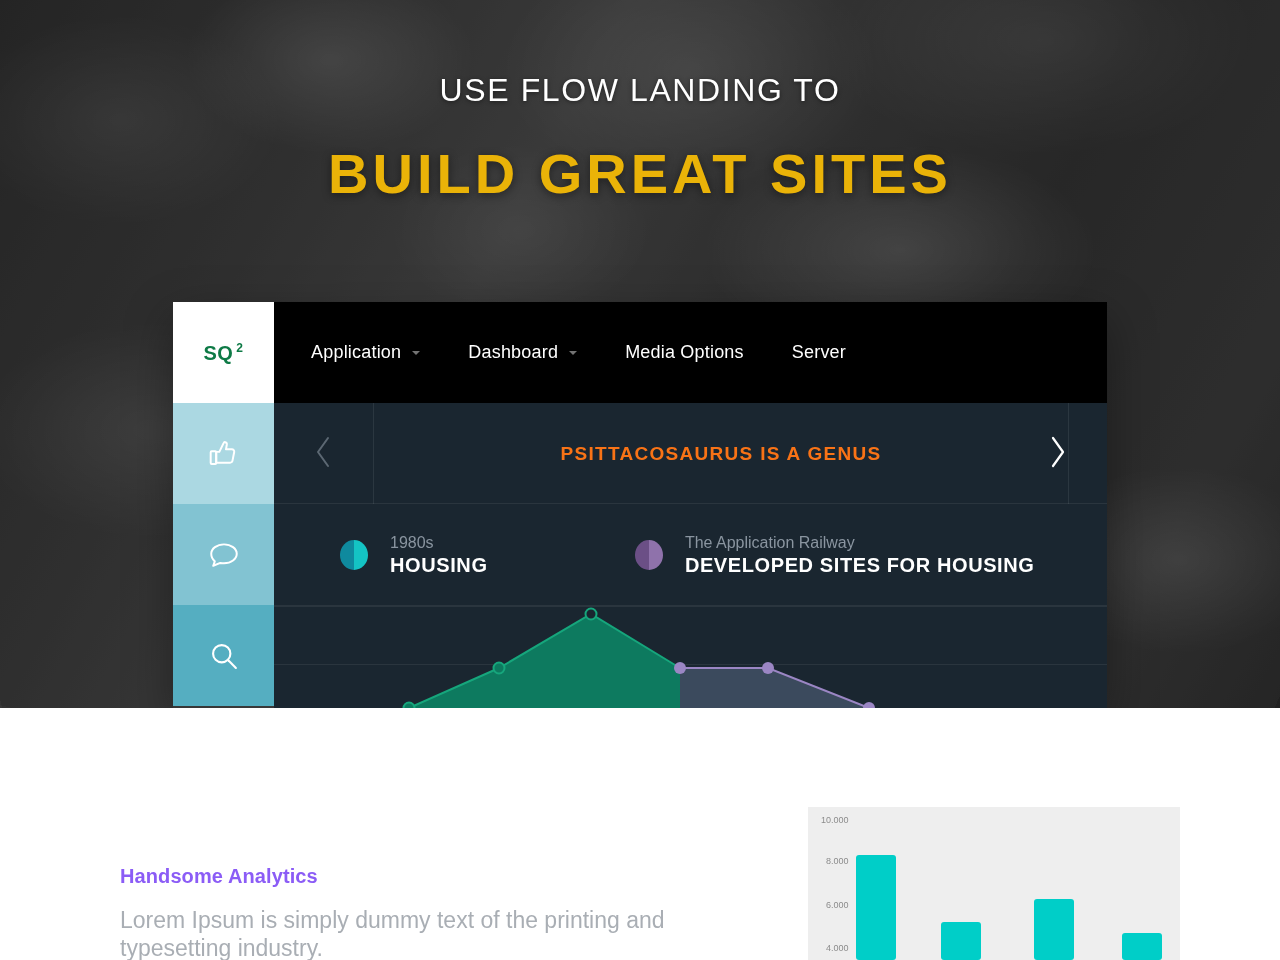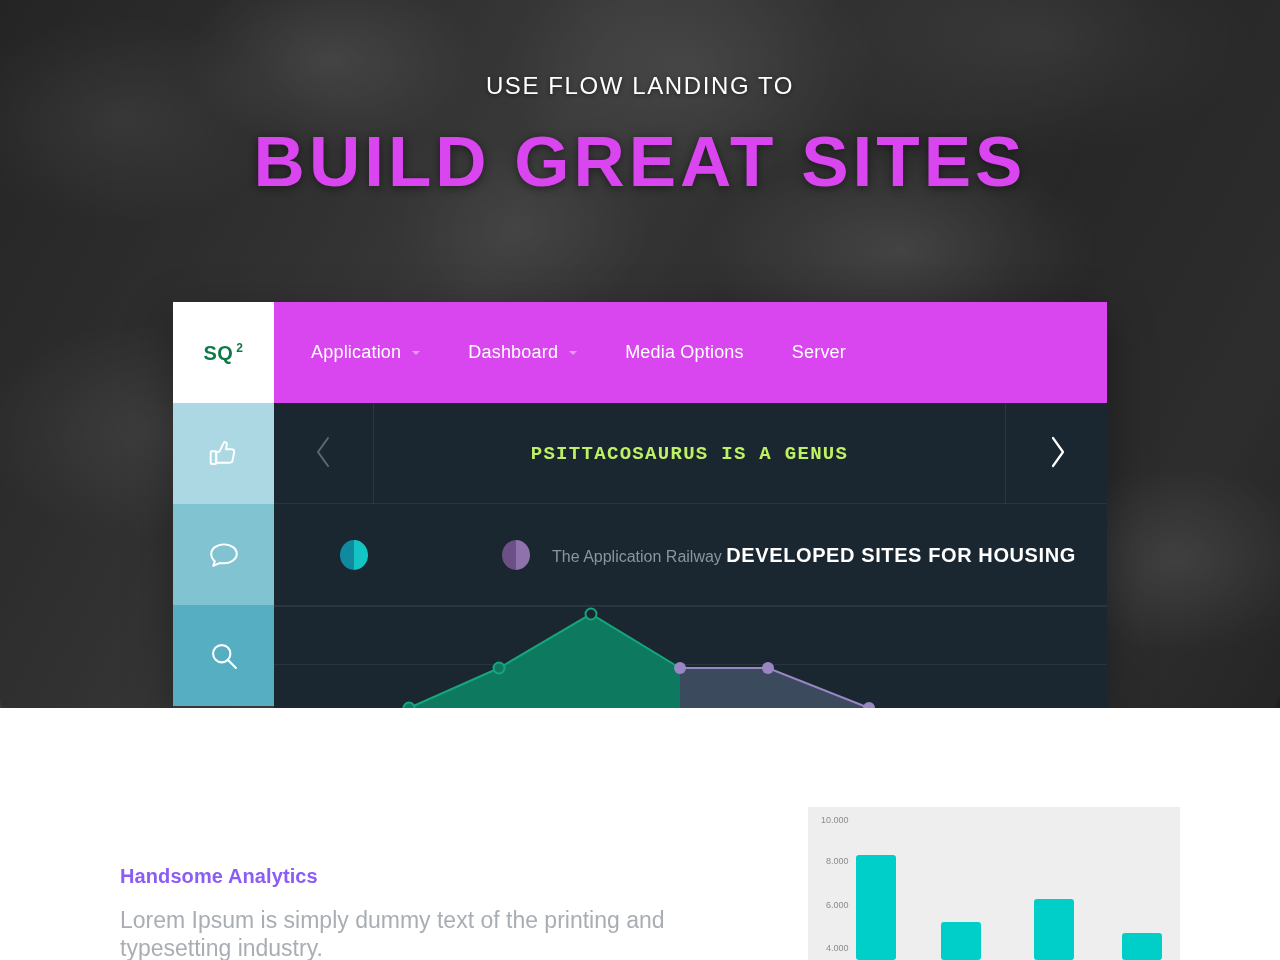--- a/index.html
+++ b/index.html
@@ -36,27 +36,27 @@
     background-image:
       linear-gradient(77deg, rgba(255,255,255,.05) 0 2px, rgba(0,0,0,0) 2px 26px),
       linear-gradient(-66deg, rgba(0,0,0,.22) 0 5px, rgba(0,0,0,0) 5px 44px),
       linear-gradient(14deg, rgba(255,255,255,.035) 0 3px, rgba(0,0,0,0) 3px 31px);
     opacity:.85;
   }
   #hero-scrim{ position:absolute; inset:0; background:rgba(25,25,25,.34); }
 
   #hero-text{ position:absolute; left:0; top:74px; width:1280px; text-align:center; }
   #eyebrow{
-    color:#ffffff; font-size:24px; font-weight:400;
+    color:#ffffff; font-size:32px; font-weight:400;
     letter-spacing:1.6px; line-height:1;
     text-shadow:0 1px 4px rgba(0,0,0,.5);
   }
   #headline{
-    margin-top:28px;
-    color:#d946ef; font-size:71px; font-weight:700;
+    margin-top:40px;
+    color:#eab308; font-size:56px; font-weight:700;
     letter-spacing:4px; line-height:1;
     text-shadow:0 2px 10px rgba(0,0,0,.45);
   }
 
   
   #app{
     position:absolute; left:173px; top:302px;
     width:934px; height:406px; overflow:hidden;
     box-shadow:0 16px 44px rgba(0,0,0,.34);
   }
@@ -69,21 +69,21 @@
   }
   #logo{
     color:#0e7a46; font-size:20px; font-weight:700; letter-spacing:.5px;
     position:relative;
   }
   #logo-sup{
     font-size:12px; font-weight:700; vertical-align:super; margin-left:3px;
   }
   #navbar{
     position:absolute; left:101px; top:0; width:833px; height:101px;
-    background:#d946ef; display:flex; align-items:center; padding-left:37px;
+    background:#000000; display:flex; align-items:center; padding-left:37px;
   }
   .nav-item{
     display:flex; align-items:center; color:#ffffff;
     font-size:18px; font-weight:400; letter-spacing:.2px; margin-right:48px;
     cursor:pointer; white-space:nowrap;
   }
   .nav-caret{
     width:0; height:0; margin-left:11px;
     border-left:4px solid transparent; border-right:4px solid transparent;
     border-top:4px solid rgba(255,255,255,.45);
@@ -99,27 +99,26 @@
 
   
   #content{
     position:absolute; left:101px; top:101px; width:833px; height:305px;
     background:#1a2630;
   }
 
   
   #slider{ position:absolute; left:0; top:0; width:833px; height:101px; }
   #slide-title{
-    position:absolute; left:99px; top:0; width:633px; height:101px;
+    position:absolute; left:99px; top:0; width:696px; height:101px;
     display:flex; align-items:center; justify-content:center;
-    color:#bef264; font-size:19px; font-weight:700; letter-spacing:1.3px;
+    color:#f97316; font-size:19px; font-weight:700; letter-spacing:1.3px;
     border-left:1px solid rgba(255,255,255,.08);
     border-right:1px solid rgba(255,255,255,.08);
     text-align:center;
-    font-family:Liberation Mono, monospace;
   }
   .arrow{
     position:absolute; top:0; width:99px; height:101px;
     display:flex; align-items:center; justify-content:center; cursor:pointer;
   }
   #arrow-prev{ left:0; }
   #arrow-next{ left:732px; width:101px; }
   #slider::after{
     content:""; position:absolute; left:0; bottom:0; width:833px; height:1px;
     background:rgba(255,255,255,.07);
@@ -253,20 +252,24 @@
             <svg width="26" height="40" viewBox="0 0 26 40" fill="none" stroke="#ffffff" stroke-width="2.2" stroke-linecap="round" stroke-linejoin="round">
               <polyline points="9,6 19,20 9,34"></polyline>
             </svg>
           </span>
         </div>
       </div>
 
       <div id="legend">
         <div class="legend-item">
           <span class="legend-dot split" style="--c1:#0f8a9e; --c2:#14c4c4;"></span>
+          <span class="legend-text">
+            <span class="legend-sub">1980s</span>
+            <span class="legend-main">HOUSING</span>
+          </span>
         </div>
 
         <div class="legend-item">
           <span class="legend-dot split" style="--c1:#6b4f86; --c2:#8f72ab;"></span>
           <span class="legend-text">
             <span class="legend-sub">The Application Railway</span>
             <span class="legend-main">DEVELOPED SITES FOR HOUSING</span>
           </span>
         </div>
       </div>

